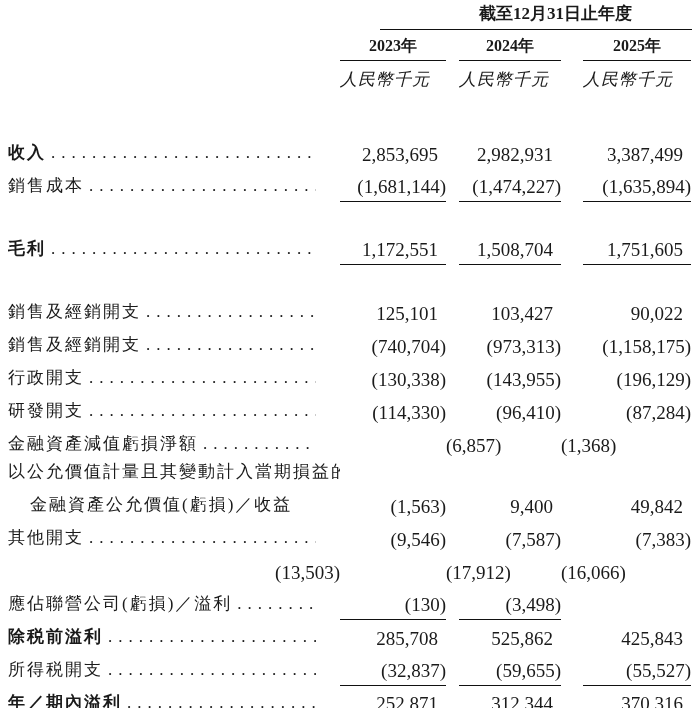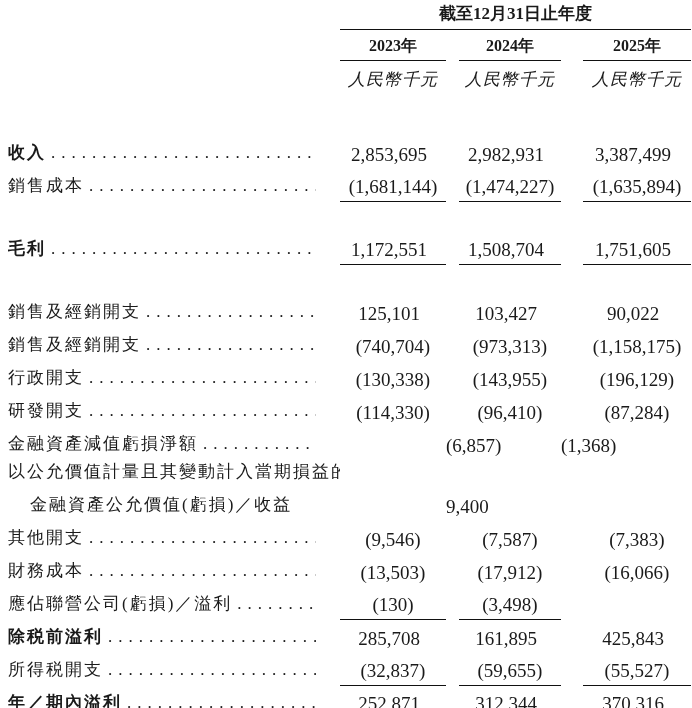--- a/index.html
+++ b/index.html
@@ -8,32 +8,32 @@
     width:692px; height:708px; overflow:hidden;
     color:#1a1a1a;
     font-family:"Liberation Serif","DejaVu Serif",serif;
   }
   .sheet { width:692px; height:708px; padding:2px 0 0 8px; }
 
   
   .grid6 { display:grid; grid-template-columns:332px 106px 13px 102px 22px 108px; }
 
   
-  .head-row1 { display:grid; grid-template-columns:332px 351px; }
+  .head-row1 { display:grid; grid-template-columns:332px 351px;gap:40px; }
   .period {
     text-align:center; font-weight:bold; font-size:17px;
     padding-bottom:4px; border-bottom:1.6px solid #111;
   }
   .year {
     font-weight:bold; font-size:16px; text-align:center;
     padding:6px 0 3px; border-bottom:1.6px solid #111;
   }
   .unit {
     font-style:italic; font-size:17px; letter-spacing:1px;
-    text-align:center; padding:7px 0 3px;
+    padding:7px 0 3px;
   }
   .head-gap { height:42px; }
 
   
   .row { min-height:33px; align-items:end; }
   .row.head-line { min-height:28px; }
   .row.gap-below { margin-bottom:30px; }
 
   .label-cell {
     display:flex; align-items:baseline; overflow:hidden;
@@ -43,21 +43,21 @@
   }
   .label-cell.indent { padding-left:22px;gap:43px; }
   .lbl.bold { font-weight:bold; }
   .leader { flex:1; overflow:hidden; white-space:nowrap; margin-left:5px; letter-spacing:0; }
   .leader::after {
     content:"..........................................................................";
     font-size:17px; letter-spacing:6px; color:#1a1a1a;
   }
 
   .num {
-    font-size:19px; text-align:center; white-space:nowrap;
+    font-size:19px; text-align:right; white-space:nowrap;
     padding-bottom:3px; position:relative;
   }
   .num.no-paren { padding-right:8px; }
 
   .row.rule-single .num { border-bottom:1.6px solid #111; }
   .row.rule-double .num { border-bottom:1.8px solid #111; }
   .row.rule-double .num::after {
     content:""; position:absolute; left:0; right:0; bottom:-5px;
     height:1.8px; background:#111;
   }
@@ -188,40 +188,38 @@
         <div></div>
         <div class="num" style="border: none;"></div>
         <div></div>
         <div class="num" style="border: none;"></div>
       </div>
       <div class="row grid6">
         <div class="label-cell indent">
           <span class="lbl">金融資產公允價值(虧損)／收益</span>
           <span class="leader"></span>
         </div>
+        <div class="num">(1,563)</div>
         <div></div>
         <div class="num no-paren">9,400</div>
         <div></div>
+        <div class="num no-paren">49,842</div>
       </div>
       <div class="row grid6">
         <div class="label-cell">
           <span class="lbl">其他開支</span>
           <span class="leader"></span>
         </div>
         <div class="num">(9,546)</div>
         <div></div>
         <div class="num">(7,587)</div>
         <div></div>
         <div class="num">(7,383)</div>
       </div>
       <div class="row grid6">
-        <div class="label-cell">
-          <span class="lbl">財務成本</span>
-          <span class="leader"></span>
-        </div>
         <div class="num">(13,503)</div>
         <div></div>
         <div class="num">(17,912)</div>
         <div></div>
         <div class="num">(16,066)</div>
       </div>
       <div class="row grid6 rule-single">
         <div class="label-cell">
           <span class="lbl">應佔聯營公司(虧損)／溢利</span>
           <span class="leader"></span>
@@ -231,21 +229,21 @@
         <div class="num">(3,498)</div>
         <div></div>
       </div>
       <div class="row grid6">
         <div class="label-cell">
           <span class="lbl bold">除税前溢利</span>
           <span class="leader"></span>
         </div>
         <div class="num no-paren">285,708</div>
         <div></div>
-        <div class="num no-paren">161,895</div>
+        <div class="num no-paren">525,862</div>
         <div></div>
         <div class="num no-paren">425,843</div>
       </div>
       <div class="row grid6 rule-single">
         <div class="label-cell">
           <span class="lbl">所得税開支</span>
           <span class="leader"></span>
         </div>
         <div class="num">(32,837)</div>
         <div></div>

